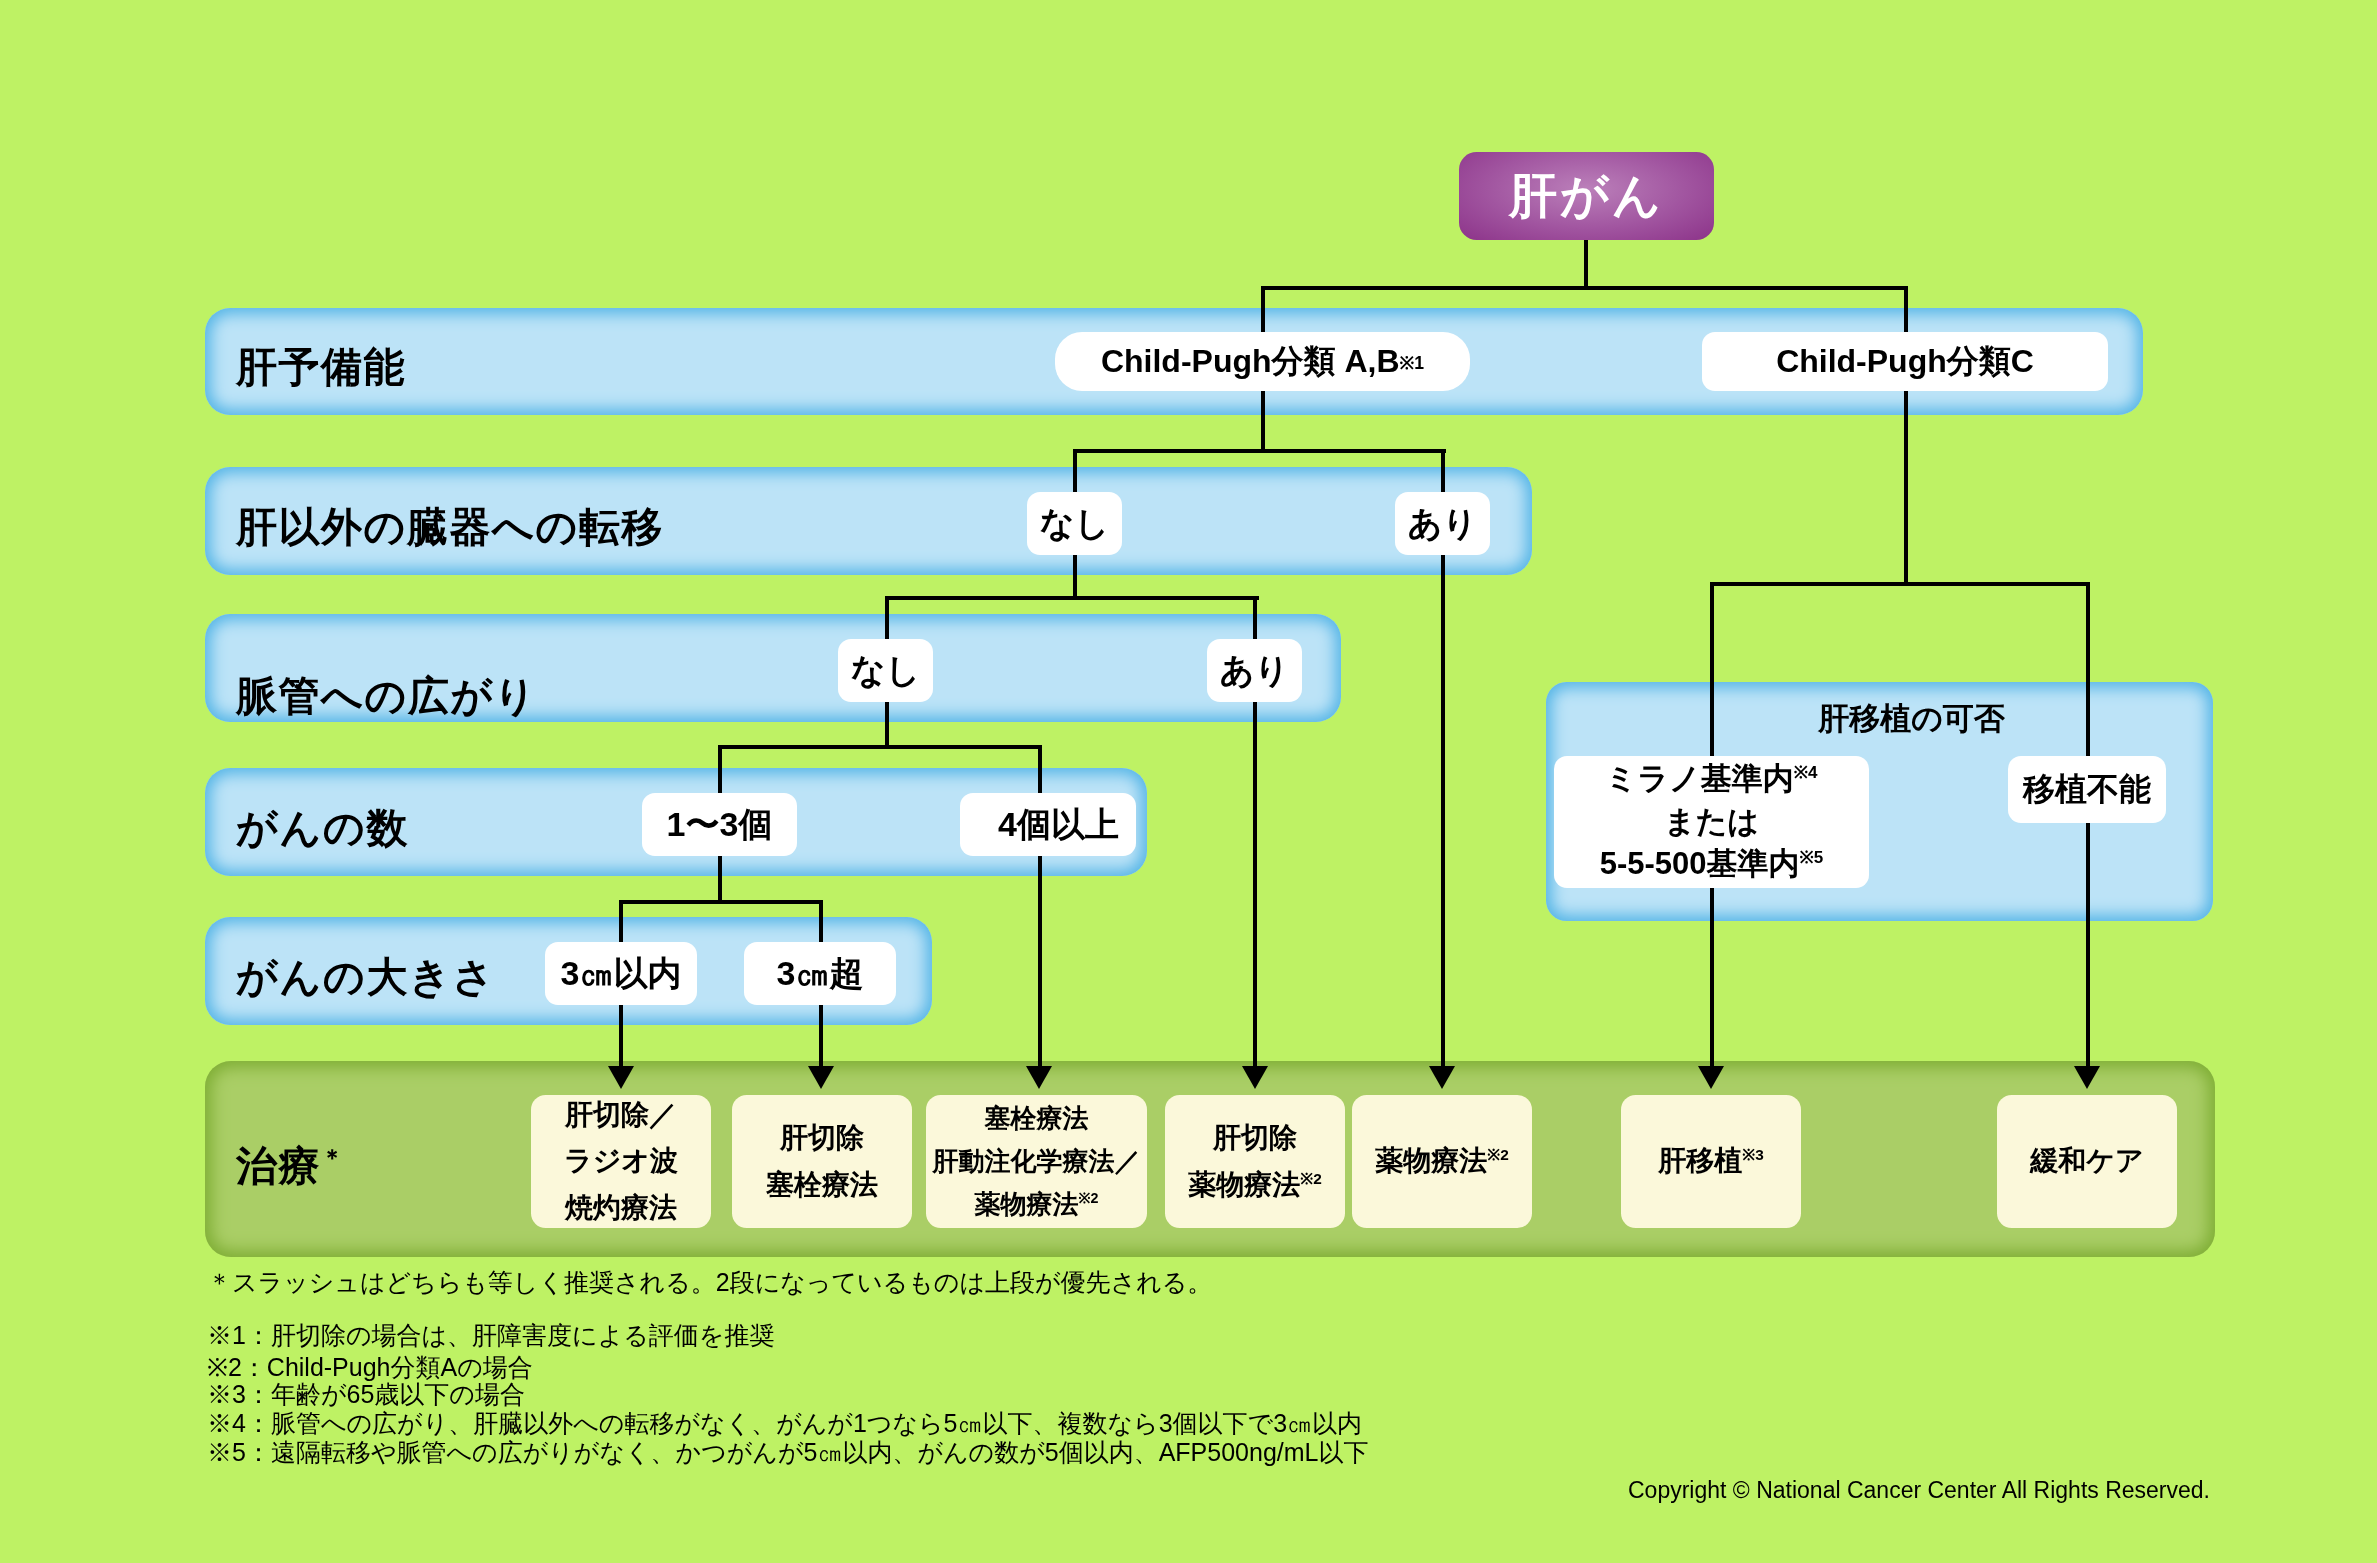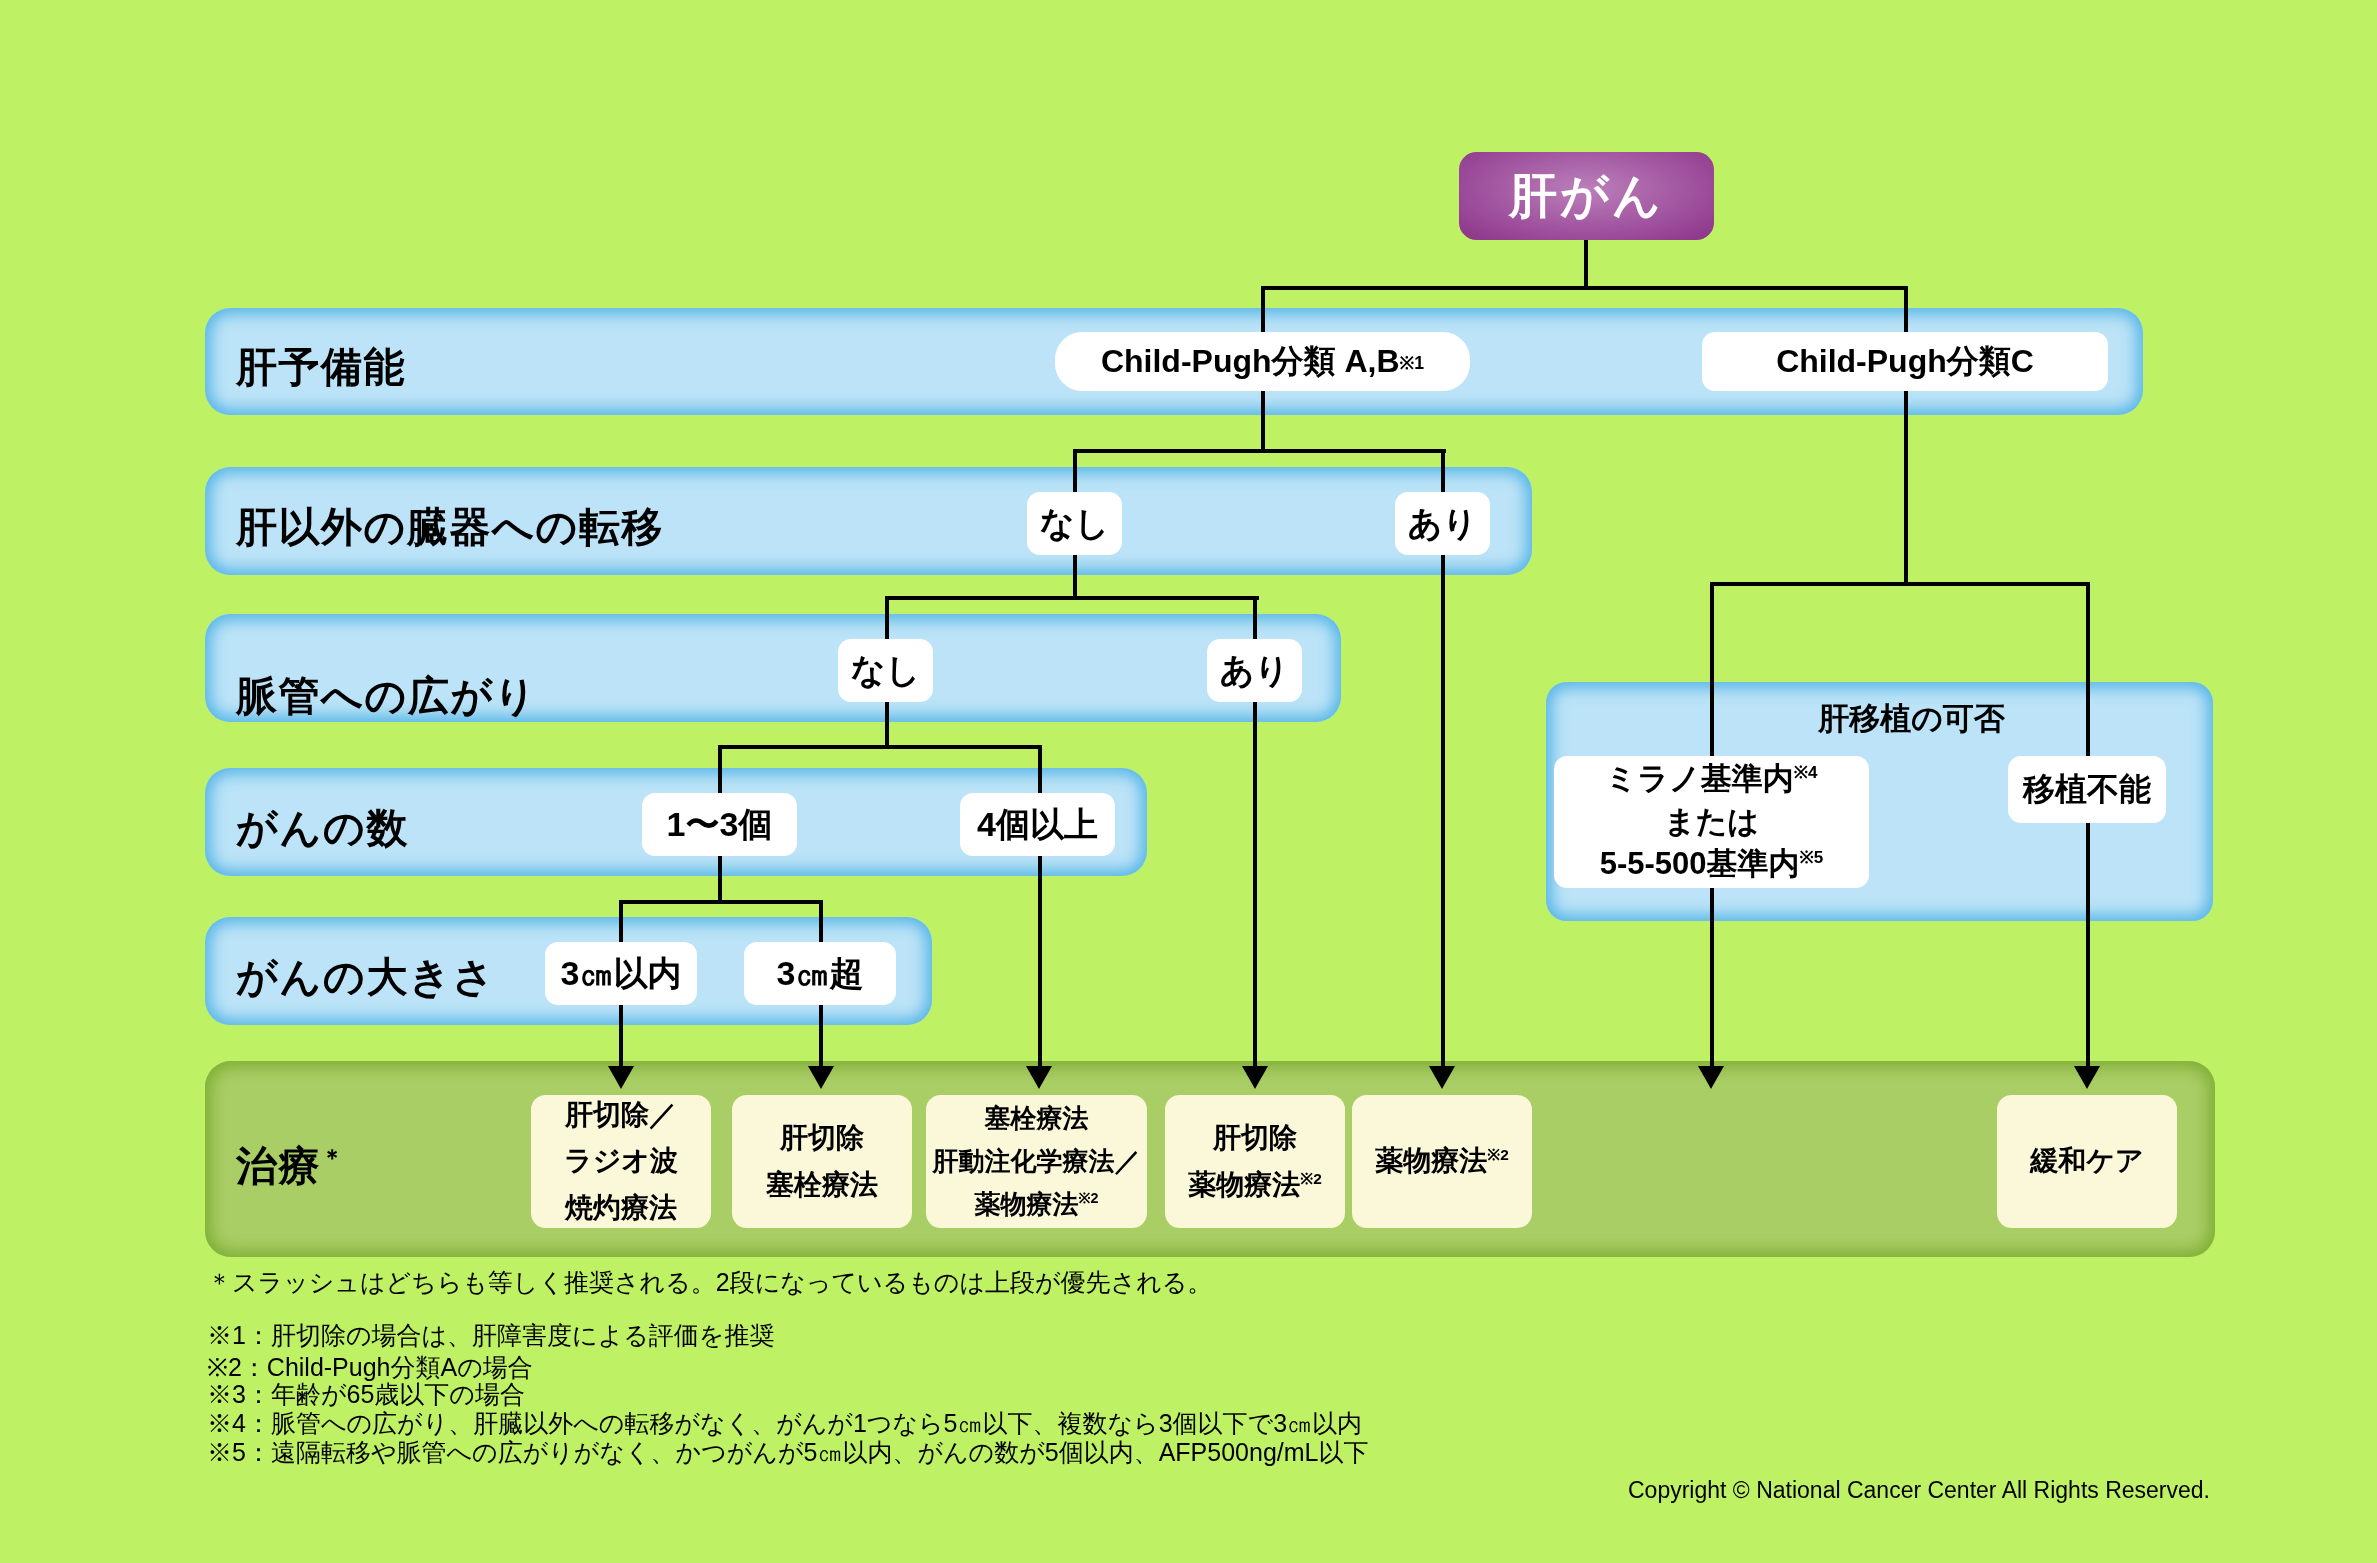--- a/index.html
+++ b/index.html
@@ -118,21 +118,21 @@
   </div>
   <div class="node" style="left:838px;top:639px;width:95px;height:63px;font-size:34px;">
     <span>なし</span>
   </div>
   <div class="node" style="left:1207px;top:639px;width:95px;height:63px;font-size:34px;">
     <span>あり</span>
   </div>
   <div class="node" style="left:642px;top:793px;width:155px;height:63px;font-size:34px;">
     <span>1〜3個</span>
   </div>
-  <div class="node" style="left:960px;top:793px;width:155px;height:63px;font-size:34px;">
+  <div class="node" style="left:960px;top:793px;width:155px;height:63px;font-size:34px;padding-left:21px;">
     <span>4個以上</span>
   </div>
   <div class="node" style="left:545px;top:942px;width:152px;height:63px;font-size:34px;">
     <span>3㎝以内</span>
   </div>
   <div class="node" style="left:744px;top:942px;width:152px;height:63px;font-size:34px;">
     <span>3㎝超</span>
   </div>
 
   <div class="ttitle" style="left:1546px;top:698px;width:667px;text-align:center;">肝移植の可否</div>
@@ -159,20 +159,23 @@
     <div>肝動注化学療法／</div>
     <div><span>薬物療法</span><span class="sup">※2</span></div>
   </div>
   <div class="cream" style="left:1165px;top:1095px;width:180px;height:133px;">
     <div>肝切除</div>
     <div><span>薬物療法</span><span class="sup">※2</span></div>
   </div>
   <div class="cream" style="left:1352px;top:1095px;width:180px;height:133px;">
     <div><span>薬物療法</span><span class="sup">※2</span></div>
   </div>
+  <div class="cream" style="left:1621px;top:1095px;width:180px;height:133px;">
+    <div><span>肝移植</span><span class="sup">※3</span></div>
+  </div>
   <div class="cream" style="left:1997px;top:1095px;width:180px;height:133px;font-family:Liberation Serif, serif;">
     <div><span>緩和ケア</span><span class="sup"></span></div>
   </div>
 
   <div class="foot" style="top:1266px;">＊スラッシュはどちらも等しく推奨される。2段になっているものは上段が優先される。</div>
   <div class="foot" style="top:1319px;">※1：肝切除の場合は、肝障害度による評価を推奨</div>
   <div class="foot" style="top:1349px;">※2：Child-Pugh分類Aの場合</div>
   <div class="foot" style="top:1378px;">※3：年齢が65歳以下の場合</div>
   <div class="foot" style="top:1407px;">※4：脈管への広がり、肝臓以外への転移がなく、がんが1つなら5㎝以下、複数なら3個以下で3㎝以内</div>
   <div class="foot" style="top:1436px;">※5：遠隔転移や脈管への広がりがなく、かつがんが5㎝以内、がんの数が5個以内、AFP500ng/mL以下</div>

